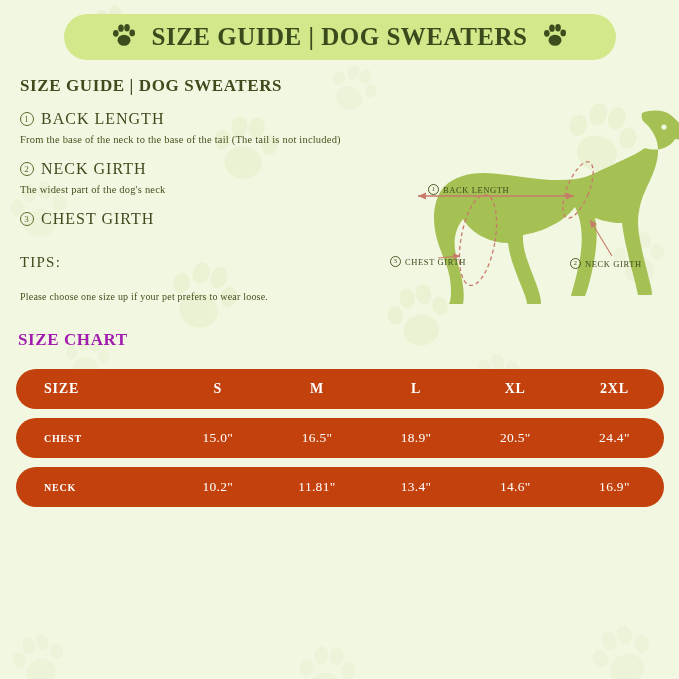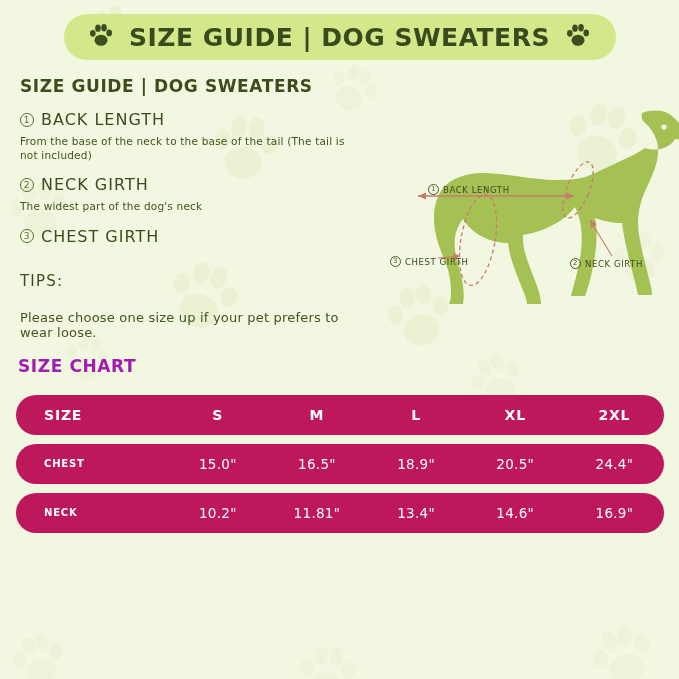--- a/index.html
+++ b/index.html
@@ -24,20 +24,21 @@
   .paw {
     position: absolute;
     opacity: 0.5;
   }
   .paw svg { display: block; }
 
   .page {
     position: relative;
     z-index: 2;
     padding: 0 16px;
+    font-family: Liberation Serif, serif;
   }
 
   
   .banner {
     margin: 14px auto 0 auto;
     width: 552px;
     height: 46px;
     background: #d3e88a;
     border-radius: 23px;
     display: flex;
@@ -105,21 +106,21 @@
     letter-spacing: 0.2px;
   }
 
   .tips-head {
     font-size: 15px;
     letter-spacing: 1.2px;
     color: #3d4b1d;
     margin: 26px 0 20px 0;
   }
   .tips-text {
-    font-size: 13px;
+    font-size: 10px;
     color: #46521f;
     letter-spacing: 0.2px;
   }
 
   
   .dog-wrap {
     position: absolute;
     left: -6px;
     top: 6px;
     width: 352px;
@@ -154,21 +155,21 @@
     margin: 16px 0 10px 2px;
   }
   table.size-chart {
     width: 648px;
     border-collapse: separate;
     border-spacing: 0 9px;
     margin: 0 auto;
     table-layout: fixed;
   }
   table.size-chart td {
-    background: #be185d;
+    background: #c2410c;
     height: 40px;
     color: #ffffff;
     font-size: 13.5px;
     letter-spacing: 0.3px;
     text-align: center;
     vertical-align: middle;
     padding: 0;
   }
   table.size-chart td.rowhead {
     text-align: left;

